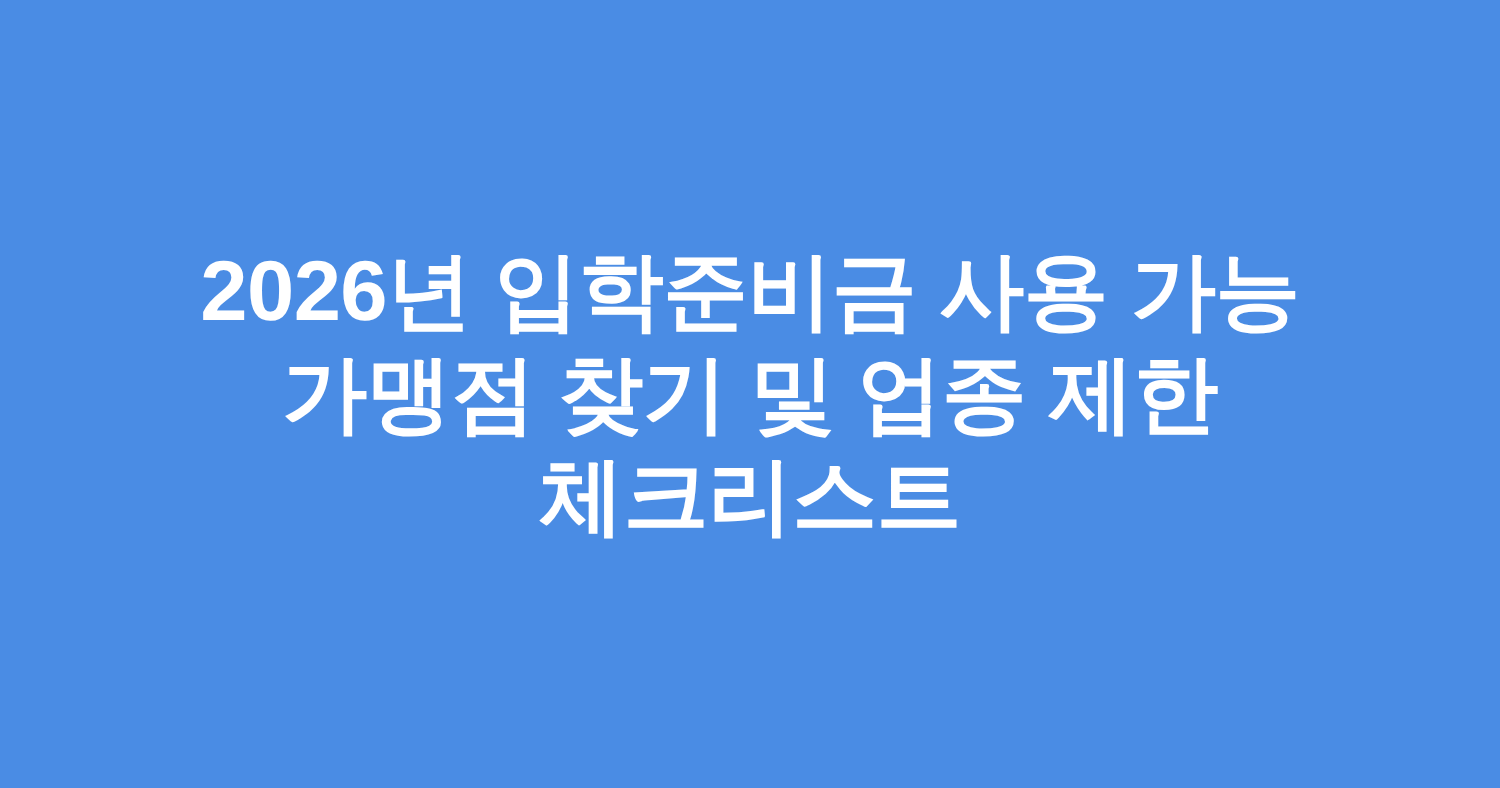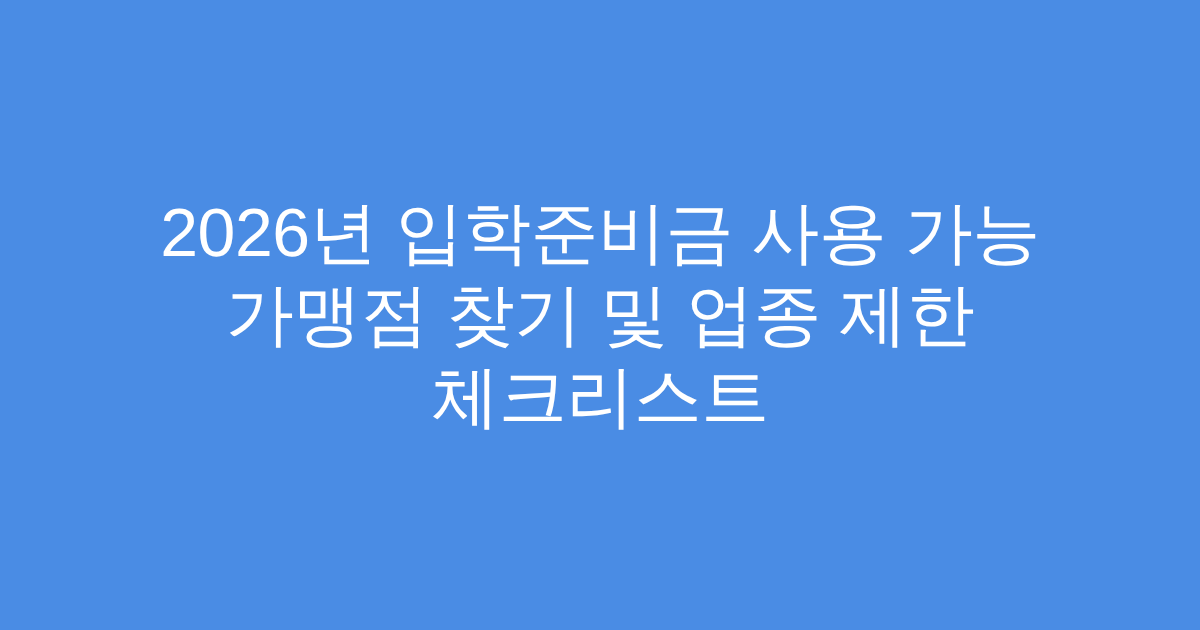--- a/index.html
+++ b/index.html
@@ -33,21 +33,21 @@
     max-width: 1040px;
     text-align: center;
   }
 
   .og-title {
     margin: 0;
     color: #ffffff;
     font-family: "Liberation Sans", "DejaVu Sans", sans-serif;
     font-size: 68px;
     line-height: 82px;
-    font-weight: 400;
+    font-weight: 700;
     letter-spacing: -0.5px;
     word-break: keep-all;
     white-space: pre-line;
     text-rendering: geometricPrecision;
     -webkit-font-smoothing: antialiased;
   }
 </style>
 </head>
 <body>
 

